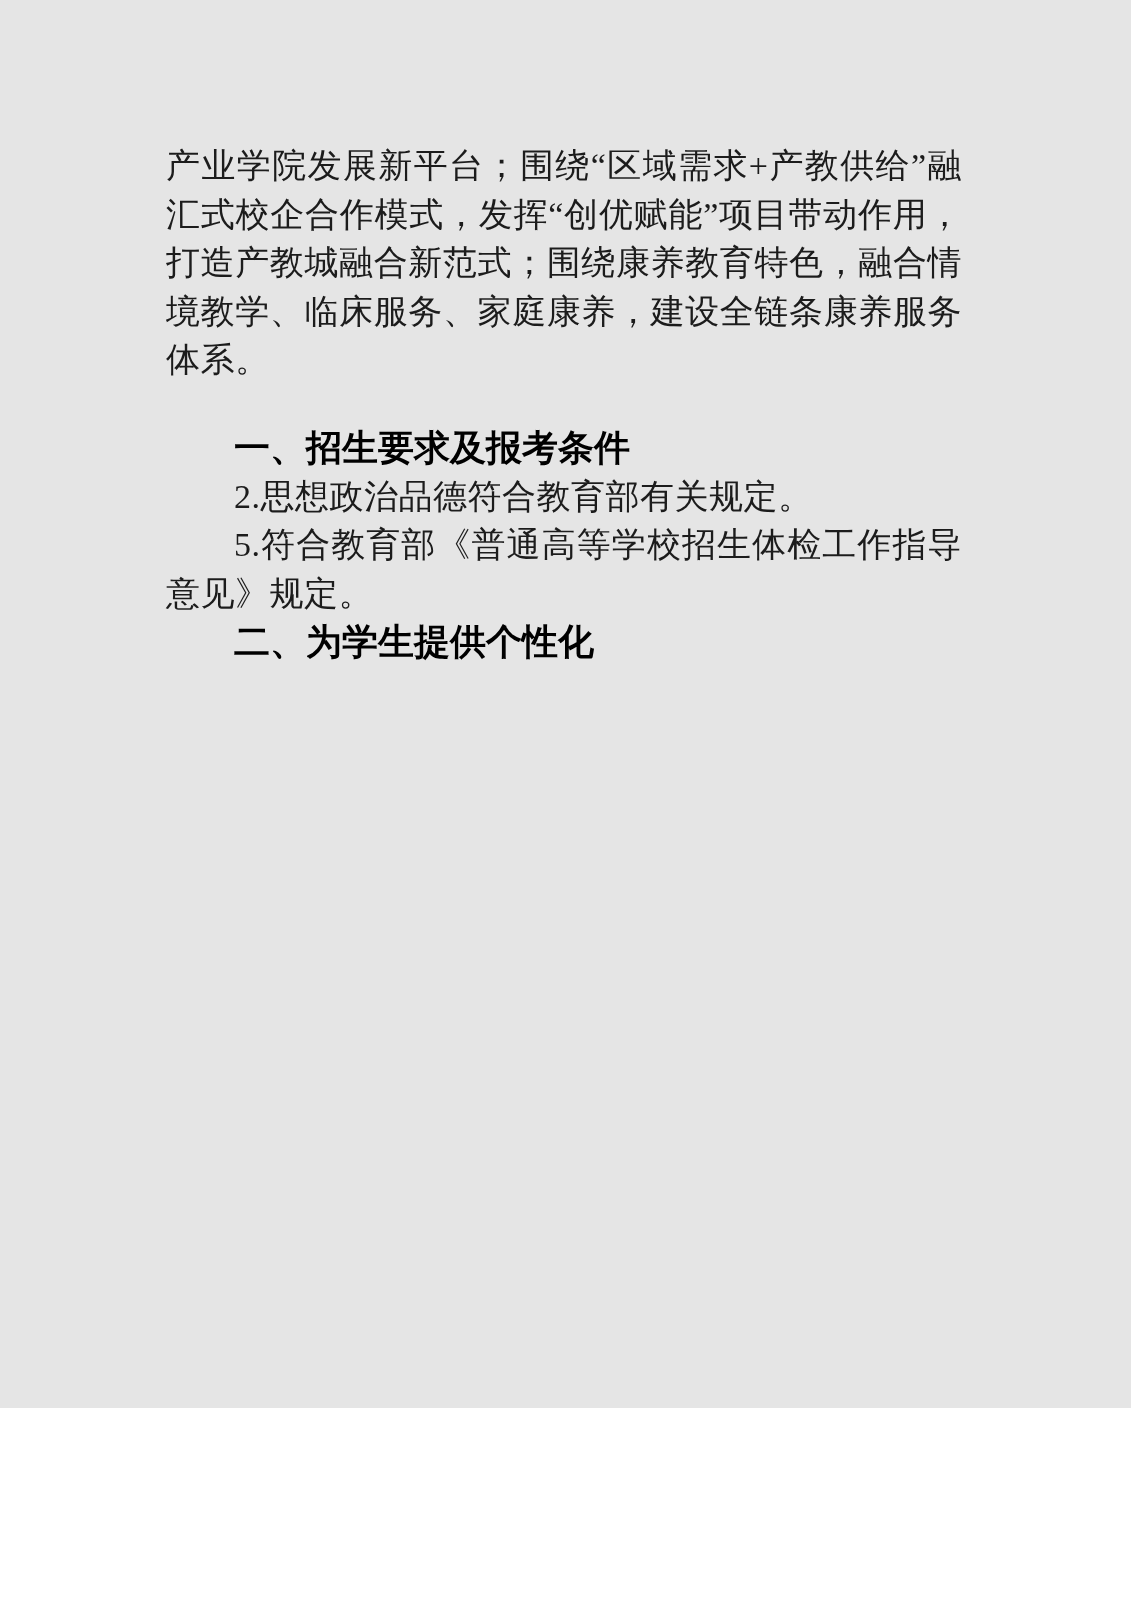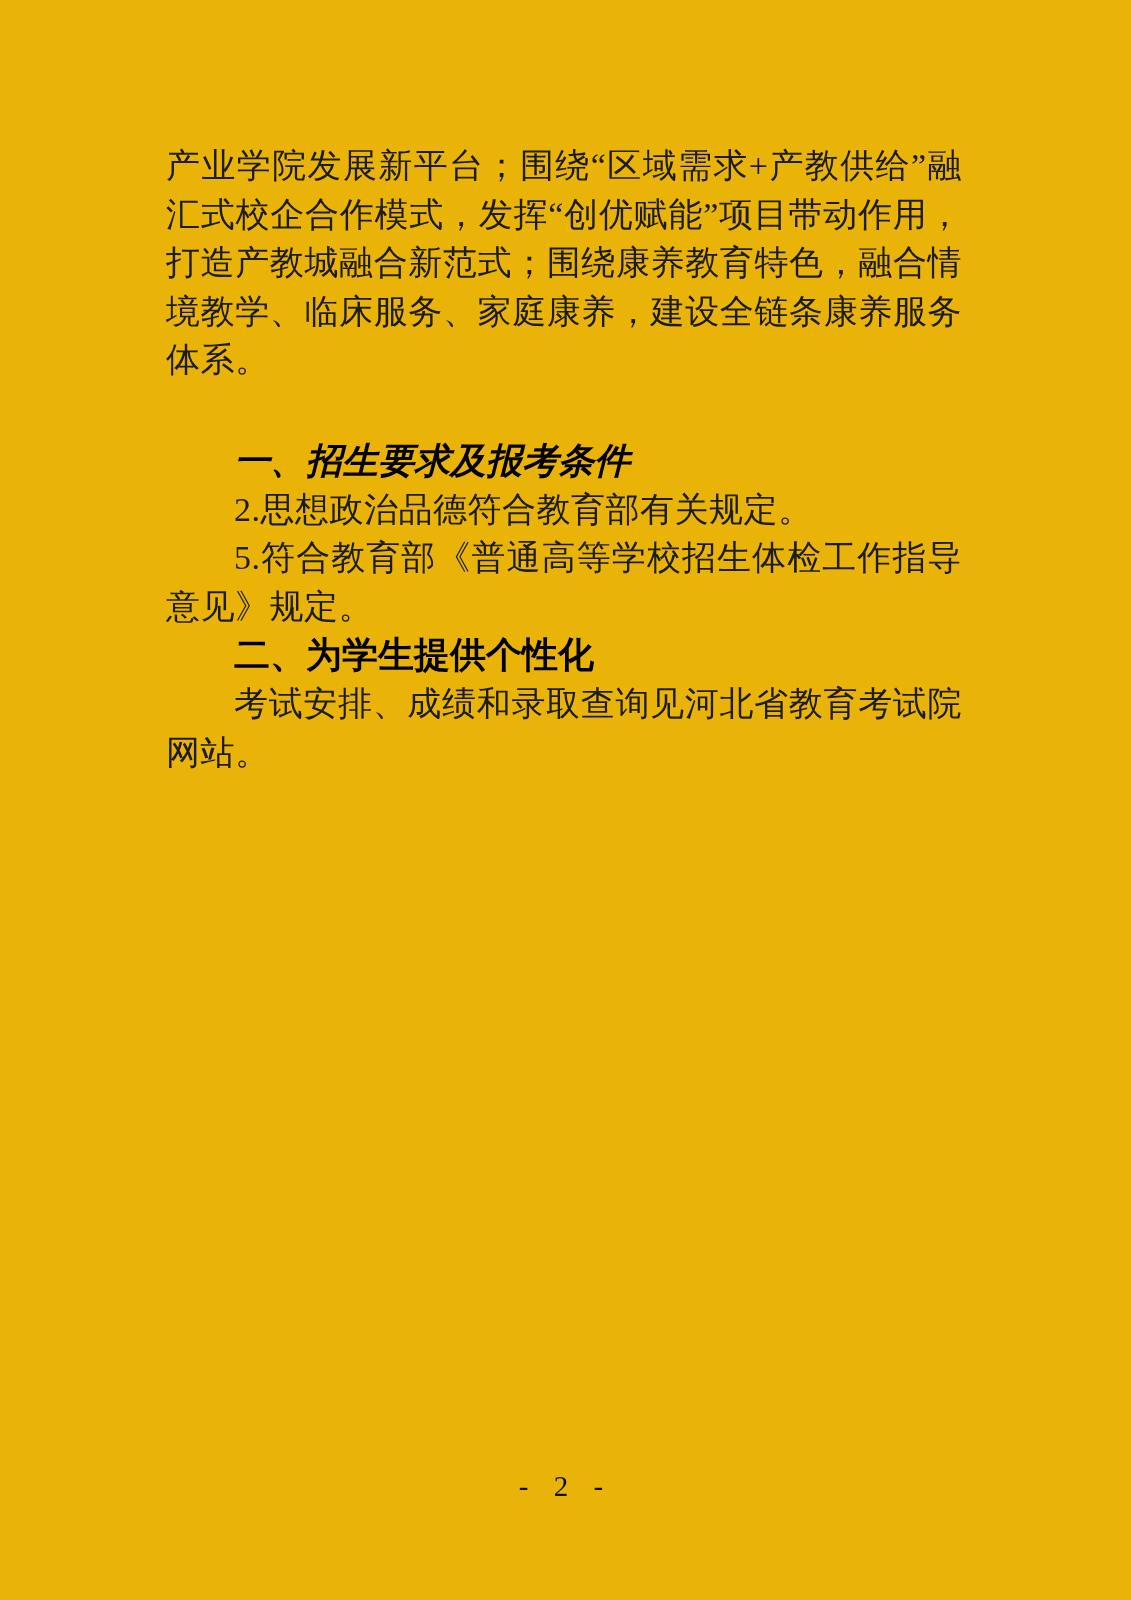--- a/index.html
+++ b/index.html
@@ -3,22 +3,22 @@
 <meta charset="utf-8">
 <style>
   html, body {
     margin: 0;
     padding: 0;
     background: #ffffff;
   }
   .page {
     position: relative;
     width: 1131px;
-    height: 1600px;
-    background: #eab308;
+    height: 1408px;
+    background: #e5e5e5;
     overflow: hidden;
     font-family: "Liberation Serif", "DejaVu Serif", serif;
   }
   .content {
     position: absolute;
     left: 166px;
     top: 142px;
     width: 796px;
   }
   .para {
@@ -37,22 +37,21 @@
   .heading {
     margin: 0;
     font-family: "Liberation Sans", "DejaVu Sans", sans-serif;
     font-weight: bold;
     font-size: 36px;
     line-height: 48.6px;
     color: #000000;
     padding-left: 68px;
   }
   .heading.spacer-before {
-    margin-top: 52px;
-    font-style: italic;
+    margin-top: 39px;
   }
   .footer {
     position: absolute;
     top: 1470px;
     left: 0;
     width: 100%;
     text-align: center;
     font-family: "Liberation Serif", "DejaVu Serif", serif;
     font-size: 29px;
     color: #111111;
@@ -62,16 +61,15 @@
 </head>
 <body>
 
 <div class="page">
   <div class="content" id="doc-blocks">
       <div class="para">产业学院发展新平台；围绕“区域需求+产教供给”融汇式校企合作模式，发挥“创优赋能”项目带动作用，打造产教城融合新范式；围绕康养教育特色，融合情境教学、临床服务、家庭康养，建设全链条康养服务体系。</div>
       <div class="heading spacer-before">一、招生要求及报考条件</div>
       <div class="para indent">2.思想政治品德符合教育部有关规定。</div>
       <div class="para indent">5.符合教育部《普通高等学校招生体检工作指导意见》规定。</div>
       <div class="heading">二、为学生提供个性化</div>
-      <div class="para indent">考试安排、成绩和录取查询见河北省教育考试院网站。</div>
     </div>
   <div class="footer">- 2 -</div>
 </div>
 
 </body></html>

